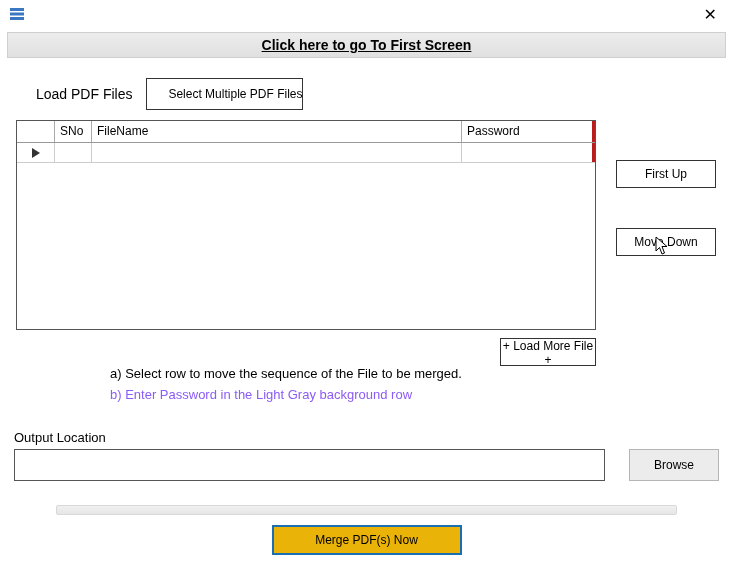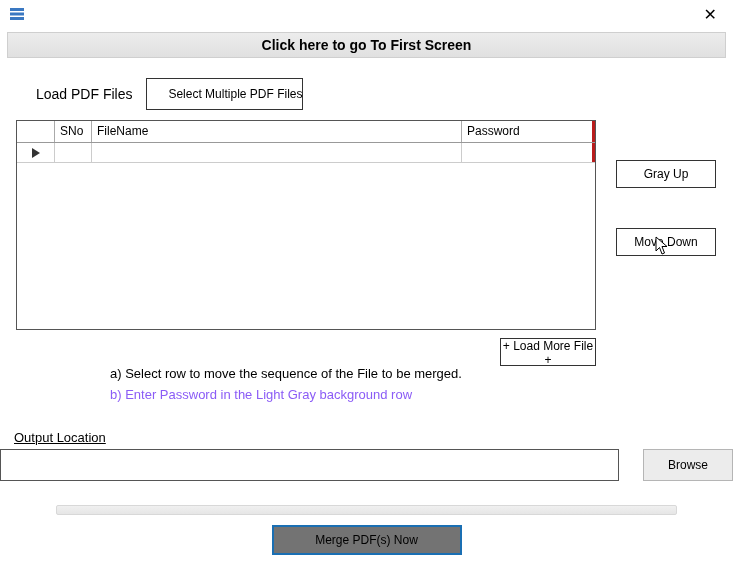--- a/index.html
+++ b/index.html
@@ -26,20 +26,21 @@
     margin: 4px 7px 0 7px;
     height: 26px;
     background: linear-gradient(#ececec, #e0e0e0);
     border: 1px solid #cfcfcf;
     display: flex;
     align-items: center;
     justify-content: center;
     font-weight: bold;
     font-size: 14px;
     cursor: pointer;
+    text-decoration: underline;
   }
   .load-row {
     display: flex;
     align-items: center;
     margin: 20px 0 0 36px;
     gap: 14px;
   }
   .load-label { font-size: 14px; }
   .select-btn {
     width: 157px;
@@ -124,26 +125,25 @@
     cursor: pointer;
   }
   .instructions {
     margin-left: 110px;
     font-size: 13px;
   }
   .instructions .b { color: #8b5cf6; margin-top: 6px; }
   .output-label {
     margin: 28px 0 4px 14px;
     font-size: 13px;
-    text-decoration: underline;
   }
   .output-row {
     display: flex;
     align-items: stretch;
-    margin: 0 0;
+    margin: 0 14px;
     gap: 24px;
     justify-content: flex-end;
   }
   .output-input {
     flex: 1;
     height: 32px;
     border: 1px solid #555;
     background: #fff;
     padding: 4px;
     font-size: 12px;
@@ -162,21 +162,21 @@
     border: 1px solid #d8d8d8;
     border-radius: 2px;
   }
   .merge-wrap {
     display: flex;
     justify-content: center;
     margin-top: 10px;
   }
   .merge-btn {
     width: 190px; height: 30px;
-    background: #737373;
+    background: #eab308;
     border: 2px solid #1a6fb3;
     font-size: 12px;
     cursor: pointer;
   }
   .cursor-svg {
     position: absolute;
     left: 655px;
     top: 236px;
     pointer-events: none;
   }
@@ -214,21 +214,21 @@
       <div class="col-ind">
           <div class="row-indicator"></div>
         </div>
       <div class="col-sno"></div>
       <div class="col-file"></div>
       <div class="col-pass"></div>
     </div>
     <div class="grid-body-below"></div>
   </div>
   <div class="side-buttons">
-    <button class="side-btn">Gray Up</button>
+    <button class="side-btn">First Up</button>
     <button class="side-btn">Move Down</button>
   </div>
 </div>
 
 <div class="load-more-wrap">
   <button class="load-more">+ Load More File +</button>
 </div>
 
 <div class="instructions">
   <div>a) Select row to move the sequence of the File to be merged.</div>

